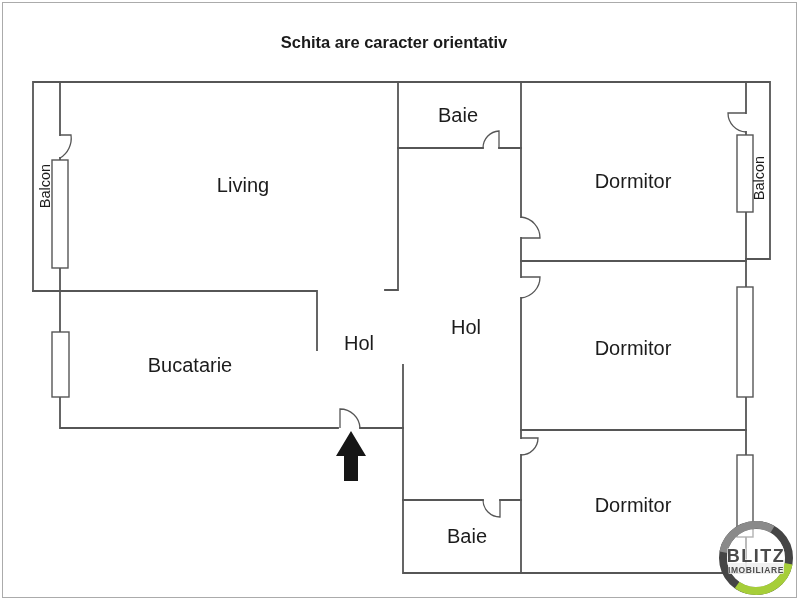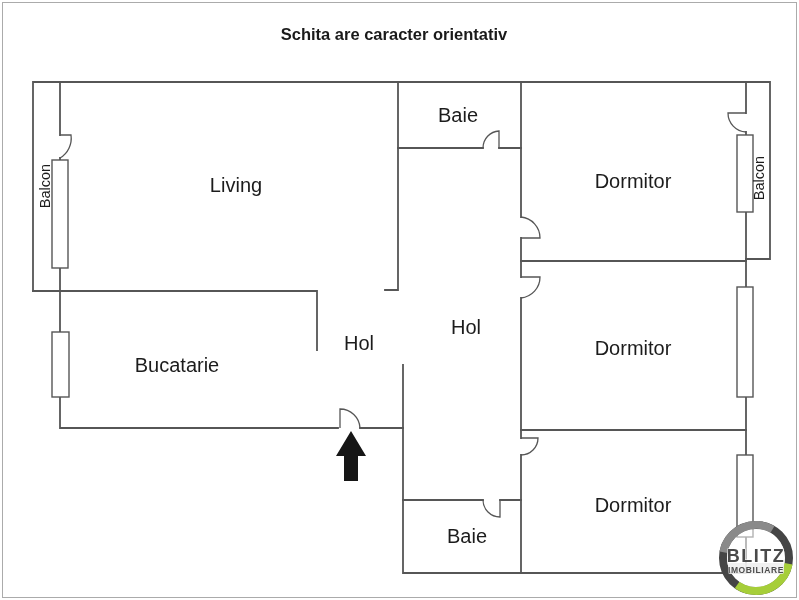--- a/index.html
+++ b/index.html
@@ -2,37 +2,37 @@
 <html><head>
 <meta charset="utf-8">
 <style>
   html,body { margin:0; padding:0; background:#fff; }
   .stage {
     position:relative; width:799px; height:600px; background:#ffffff;
     font-family:"Liberation Sans", sans-serif; overflow:hidden;
   }
   .plan-svg { position:absolute; left:0; top:0; }
   .page-title {
-    position:absolute; left:394px; top:34px; transform:translate(-50%,-50%);
+    position:absolute; left:394px; top:42px; transform:translate(-50%,-50%);
     font-size:16.5px; font-weight:bold; color:#1a1a1a; letter-spacing:0px; white-space:nowrap;
   }
   .room-label {
     position:absolute; transform:translate(-50%,-50%);
     font-size:20px; font-weight:500; color:#1c1c1c; white-space:nowrap;
   }
   .room-label.vertical {
     transform:translate(-50%,-50%) rotate(-90deg);
     font-size:14.5px;
   }
-  .lbl-living          { left:236px; top:185px; }
+  .lbl-living          { left:243px; top:185px; }
   .lbl-balcon-left     { left:45px;  top:186px; }
   .lbl-baie-top        { left:458px; top:115px; }
   .lbl-dormitor-top    { left:633px; top:181px; }
   .lbl-balcon-right    { left:759px; top:178px; }
-  .lbl-bucatarie       { left:177px; top:365px; }
+  .lbl-bucatarie       { left:190px; top:365px; }
   .lbl-hol-left        { left:359px; top:343px; }
   .lbl-hol-right       { left:466px; top:327px; }
   .lbl-dormitor-middle { left:633px; top:348px; }
   .lbl-dormitor-bottom { left:633px; top:505px; }
   .lbl-baie-bottom     { left:467px; top:536px; }
 </style>
 </head>
 <body>
 
 <div class="stage">

